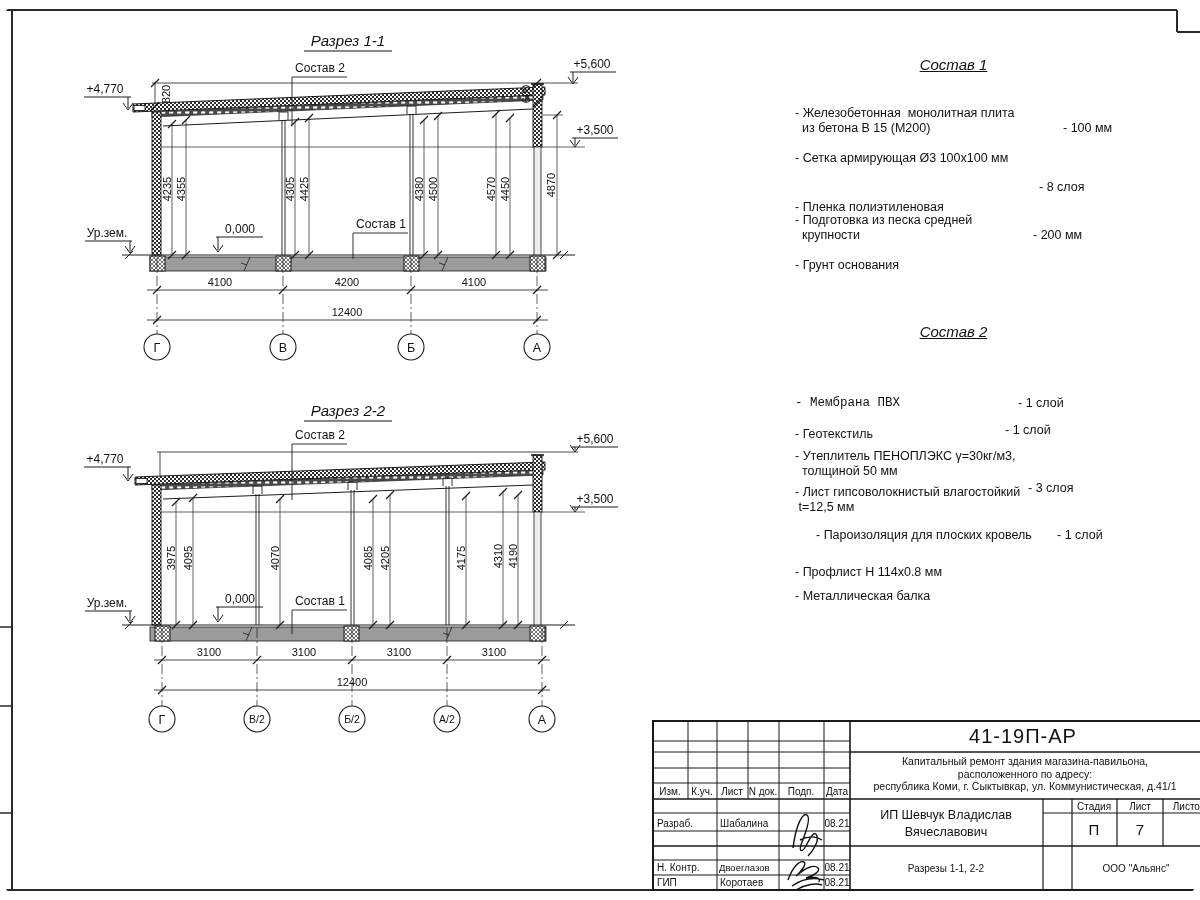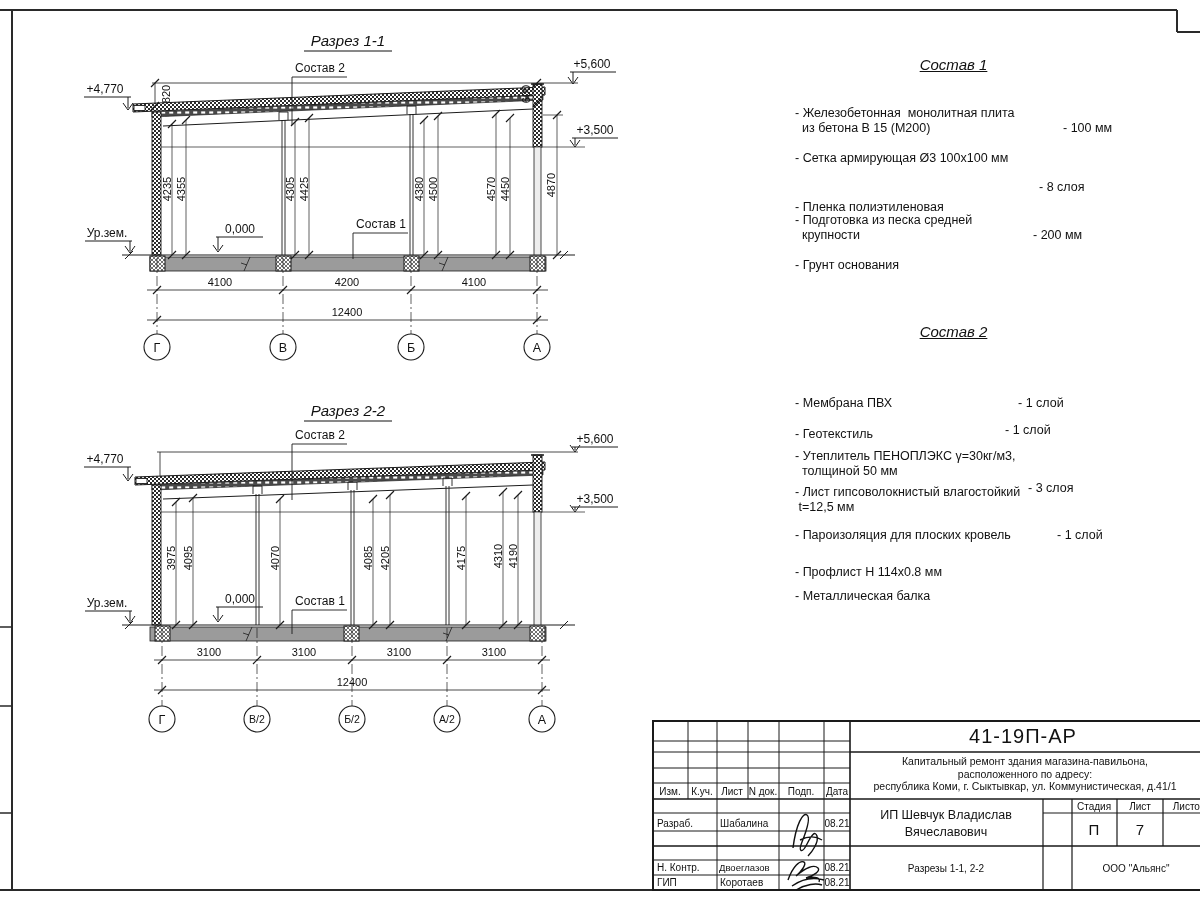--- a/index.html
+++ b/index.html
@@ -1,17 +1,17 @@
 <!DOCTYPE html>
 <html><head>
 <meta charset="utf-8">
 <style>
   html,body{margin:0;padding:0;background:#ffffff;}
   #sheet{position:relative;width:1200px;height:900px;background:#ffffff;overflow:hidden;
-         font-family:"Liberation Sans", sans-serif;color:#111;}
+         font-family:"Liberation Sans", sans-serif;color:#111;border-radius:28px;}
   svg{position:absolute;left:0;top:0;}
   svg text{fill:#111;font-family:"Liberation Sans", sans-serif;}
   .t-dim{font-size:11px;}
   .t-axis{font-size:12.5px;}
   .t-axis-sm{font-size:10.5px;}
   .t-elev{font-size:12px;}
   .t-lbl{font-size:12px;}
   .t-title{font-size:15px;font-style:italic;}
   .t-tb{font-size:10px;}
   .t-tb-sm{font-size:9.5px;}
@@ -20,22 +20,22 @@
   .t-client{font-size:12.5px;}
   .t-big{font-size:15px;}
   .comp-block{position:absolute;width:345px;font-size:12.5px;line-height:14.5px;color:#111;}
   .comp-title{position:absolute;left:0;top:0;width:100%;text-align:center;font-style:italic;
               font-size:15px;text-decoration:underline;}
   .comp-item{position:absolute;left:14px;white-space:pre-wrap;}
   .comp-val{position:absolute;white-space:nowrap;}
   
   #c1-i1{top:48px;}  #c1-i2{top:93px;}  #c1-i3{top:122px;margin-top:20px;} #c1-i4{top:155px;} #c1-i5{top:200px;}
   #c1-v1{left:282px;top:63px;} #c1-v3{left:258px;top:122px;} #c1-v4{left:252px;top:170px;}
-  #c2-i1{top:71px;}  #c2-i2{top:102px;}  #c2-i3{top:124px;} #c2-i4{top:160px;}
-  #c2-i5{top:203px;} #c2-i6{top:240px;text-align:center;} #c2-i7{top:264px;}
+  #c2-i1{top:71px;font-family:Liberation Mono, monospace;}  #c2-i2{top:102px;}  #c2-i3{top:124px;} #c2-i4{top:160px;}
+  #c2-i5{top:203px;margin-left:21px;} #c2-i6{top:240px;text-align:center;} #c2-i7{top:264px;}
   #c2-v1{left:237px;top:71px;} #c2-v2{left:224px;top:98px;} #c2-v3{left:247px;top:156px;}
   #c2-v5{left:276px;top:203px;}
 </style>
 </head>
 <body>
 
 <div id="sheet">
 <svg width="1200" height="900" viewBox="0 0 1200 900">
   <defs>
     <pattern id="chk" width="4" height="4" patternUnits="userSpaceOnUse">

